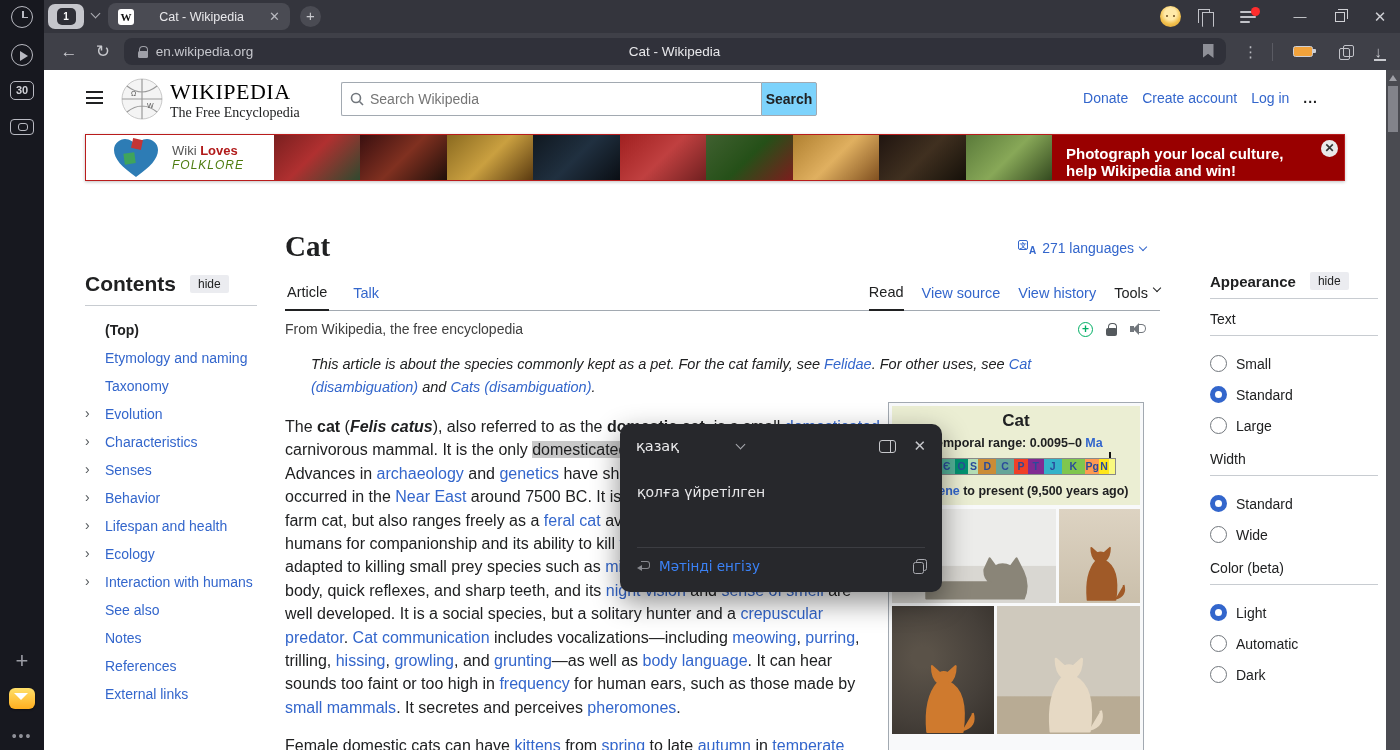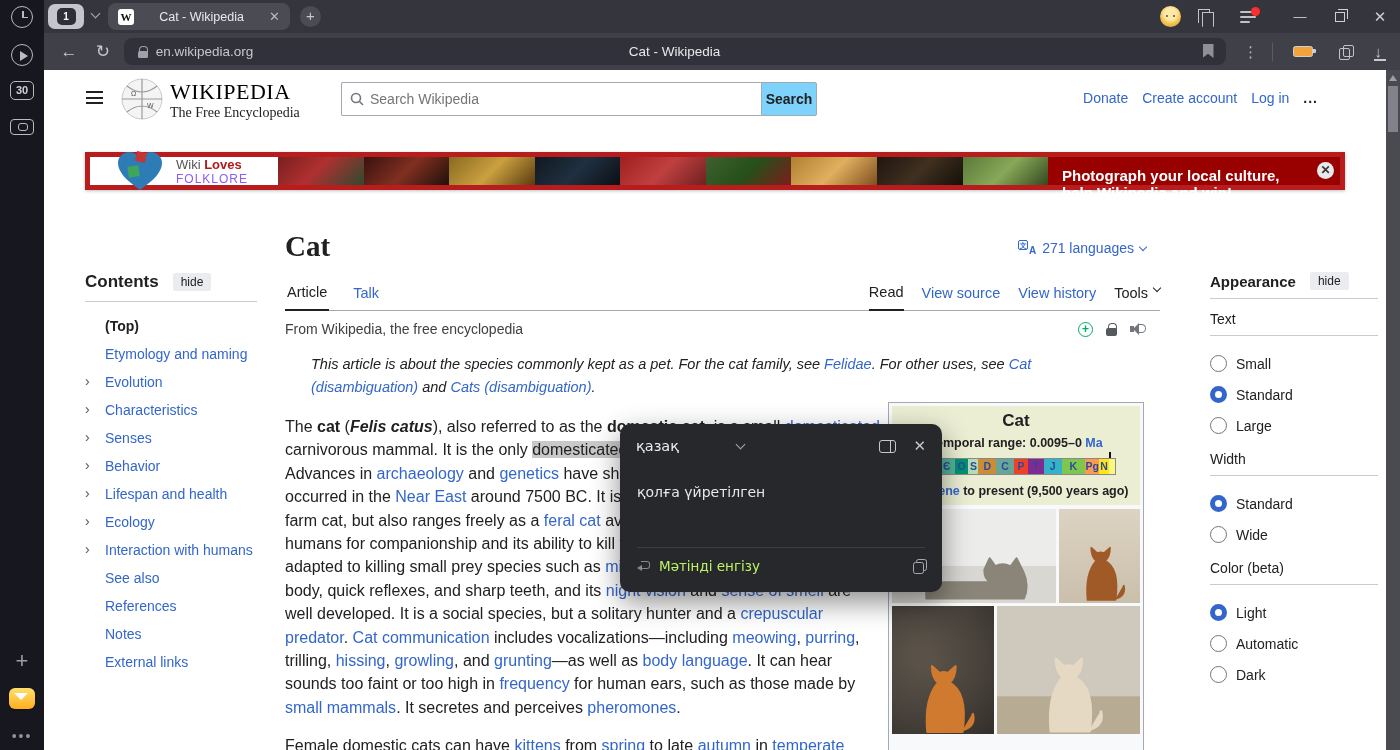--- a/index.html
+++ b/index.html
@@ -86,39 +86,39 @@
   .wm1 { font-size:22px; letter-spacing:.5px; color:#000; }
   .wm2 { font-size:14px; color:#202122; margin-top:0; }
   .wsearch { position:absolute; left:261px; top:12px; width:476px; height:34px; display:flex;margin-left:36px; }
   .wsearch-in { flex:1; border:1px solid #a2a9b1; border-right:none; border-radius:2px 0 0 2px; display:flex; align-items:center; padding:0 8px; gap:6px; }
   .wsearch-in input { border:none; outline:none; flex:1; font-size:14px; font-family:inherit; color:#202122; }
   .wsearch-btn { width:56px; border:1px solid #a2a9b1; border-radius:0 2px 2px 0; background:#7dd3fc; font-weight:bold; font-size:14px; color:#202122; }
   .wh-links { position:absolute; right:68px; top:20px; font-size:14px; display:flex; gap:14px; align-items:flex-start; }
   .wh-more { color:#202122; font-weight:bold; letter-spacing:1px; }
 
   
-  .banner { position:absolute; left:41px; top:82px; width:1260px; height:38px; display:flex; border:5px solid #b91c1c; box-shadow:0 1px 3px rgba(0,0,0,.25); cursor:pointer; }
+  .banner { position:absolute; left:41px; top:64px; width:1260px; height:47px; display:flex; border:1px solid #b91c1c; box-shadow:0 1px 3px rgba(0,0,0,.25); cursor:pointer; }
   .ban-left { width:188px; background:#fff; display:flex; align-items:center; padding-left:26px; gap:12px; }
   .ban-wiki { font-size:13px; color:#555; }
   .ban-wiki b { color:#b11a1a; }
-  .ban-folk { font-size:12px; color:#8b5cf6; letter-spacing:1px; }
+  .ban-folk { font-size:12px; font-style:italic; color:#4d7c0f; letter-spacing:1px; }
   .ban-photos { flex:1; display:flex; }
   .ban-photos div { flex:1; }
   .p1{background:linear-gradient(135deg,#7a1f1f,#b03030 45%,#2f4a2f);} .p2{background:linear-gradient(135deg,#3a1010,#803020,#20100a);}
   .p3{background:linear-gradient(135deg,#8a6a20,#caa040,#5a3a10);} .p4{background:linear-gradient(135deg,#101820,#203040,#0a0e14);}
   .p5{background:linear-gradient(135deg,#a02020,#c04040,#702020);} .p6{background:linear-gradient(135deg,#406030,#255018,#7c1d1d);}
   .p7{background:linear-gradient(135deg,#b08030,#e0b060,#805020);} .p8{background:linear-gradient(135deg,#201510,#403020,#151009);}
   .p9{background:linear-gradient(135deg,#5a7a3a,#88a858,#33491f);}
   .ban-cta { width:292px; background:#990000; color:#fff; font-weight:bold; font-size:15px; line-height:17px; padding:10px 26px 0 14px; position:relative; }
   .ban-x { position:absolute; right:6px; top:5px; width:17px; height:17px; border-radius:50%; background:#e9e9e9; color:#333; font-size:12px; font-weight:bold; text-align:center; line-height:17px; }
 
   
   .toc { position:absolute; left:41px; top:202px; width:172px; font-size:14px; }
   .toc-head { display:flex; align-items:center; gap:14px; }
-  .toc-head b { font-size:17px; color:#202122; }
+  .toc-head b { font-size:21px; color:#202122; }
   .hidechip { background:#ebecf0; border-radius:2px; font-size:12px; color:#202122; padding:2px 8px; }
   .toc hr { border:none; border-top:1px solid #c8ccd1; margin:9px 0 10px; }
   .toc-item { position:relative; padding:6px 0 6px 20px; color:#3366cc; }
   .toc-item.top { color:#202122; font-weight:bold; }
   .toc-chev { position:absolute; left:0; top:5px; color:#54595d; font-size:14px; }
 
   
   .appear { position:absolute; left:1166px; top:202px; width:168px; font-size:14px; color:#202122; }
   .ap-head { display:flex; align-items:center; gap:14px; }
   .ap-head b { font-size:15px; }
@@ -187,21 +187,21 @@
   .pp-icons { margin-left:auto; display:flex; gap:17px; align-items:center; }
   .pp-panel { width:17px; height:13px; border:1.6px solid #c6c7cb; border-radius:3px; position:relative; }
   .pp-panel::after { content:""; position:absolute; right:4px; top:0; bottom:0; width:1.6px; background:#c6c7cb; }
   .pp-x { color:#c6c7cb; font-size:15px; line-height:1; }
   .pp-body { padding:30px 17px 0; font-size:14px; color:#e8e8ea; }
   .pp-div { position:absolute; left:17px; right:17px; top:123px; height:1px; background:#3c3d42; }
   .pp-foot { position:absolute; left:17px; right:15px; top:134px; display:flex; align-items:center; gap:9px; }
   .pp-enter { width:13px; height:11px; position:relative; }
   .pp-enter::before { content:""; position:absolute; right:0; top:0; width:8px; height:6px; border:1.6px solid #87888e; border-left:none; border-radius:0 3px 3px 0; }
   .pp-enter::after { content:""; position:absolute; left:0; top:4px; border-top:3.5px solid transparent; border-bottom:3.5px solid transparent; border-right:5px solid #87888e; }
-  .pp-ph { font-size:13.5px; color:#bef264; flex:1; }
+  .pp-ph { font-size:13.5px; color:#3b82f6; flex:1; }
   .pp-copy { width:14px; height:14px; position:relative; }
   .pp-copy::before,.pp-copy::after { content:""; position:absolute; width:9px; height:10px; border:1.5px solid #a9aab0; border-radius:2.5px; }
   .pp-copy::before { left:0; top:3px; background:#27282c; z-index:1; } .pp-copy::after { right:0; top:0; }
 </style>
 </head>
 <body>
 
 <div class="stage">
 
   <div class="bsidebar">
@@ -350,30 +350,31 @@
 
     <div class="toc">
       <div class="toc-head">
         <b>Contents</b>
         <span class="hidechip">hide</span>
       </div>
       <hr>
       <div>
           <div class="toc-item top"><span>(Top)</span></div>
           <div class="toc-item"><span>Etymology and naming</span></div>
+          <div class="toc-item"><span>Taxonomy</span></div>
           <div class="toc-item"><span class="toc-chev">›</span><span>Evolution</span></div>
           <div class="toc-item"><span class="toc-chev">›</span><span>Characteristics</span></div>
           <div class="toc-item"><span class="toc-chev">›</span><span>Senses</span></div>
           <div class="toc-item"><span class="toc-chev">›</span><span>Behavior</span></div>
           <div class="toc-item"><span class="toc-chev">›</span><span>Lifespan and health</span></div>
           <div class="toc-item"><span class="toc-chev">›</span><span>Ecology</span></div>
           <div class="toc-item"><span class="toc-chev">›</span><span>Interaction with humans</span></div>
           <div class="toc-item"><span>See also</span></div>
+          <div class="toc-item"><span>Notes</span></div>
           <div class="toc-item"><span>References</span></div>
-          <div class="toc-item"><span>Notes</span></div>
           <div class="toc-item"><span>External links</span></div>
         </div>
     </div>
 
     <div class="appear">
       <div class="ap-head">
         <b>Appearance</b>
         <span class="hidechip">hide</span>
       </div>
       <hr>

